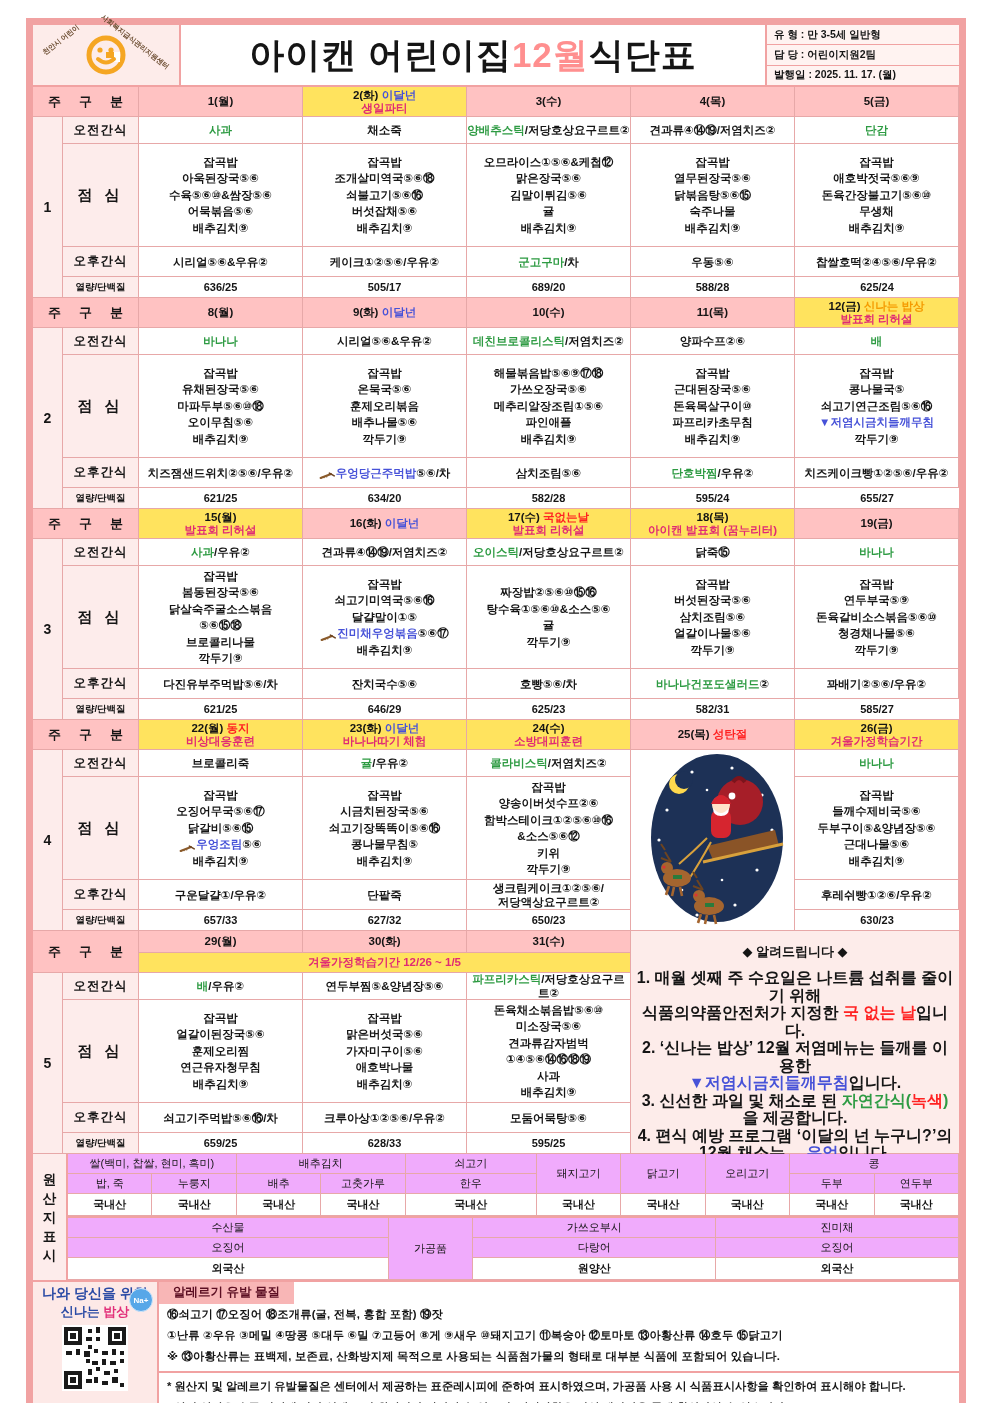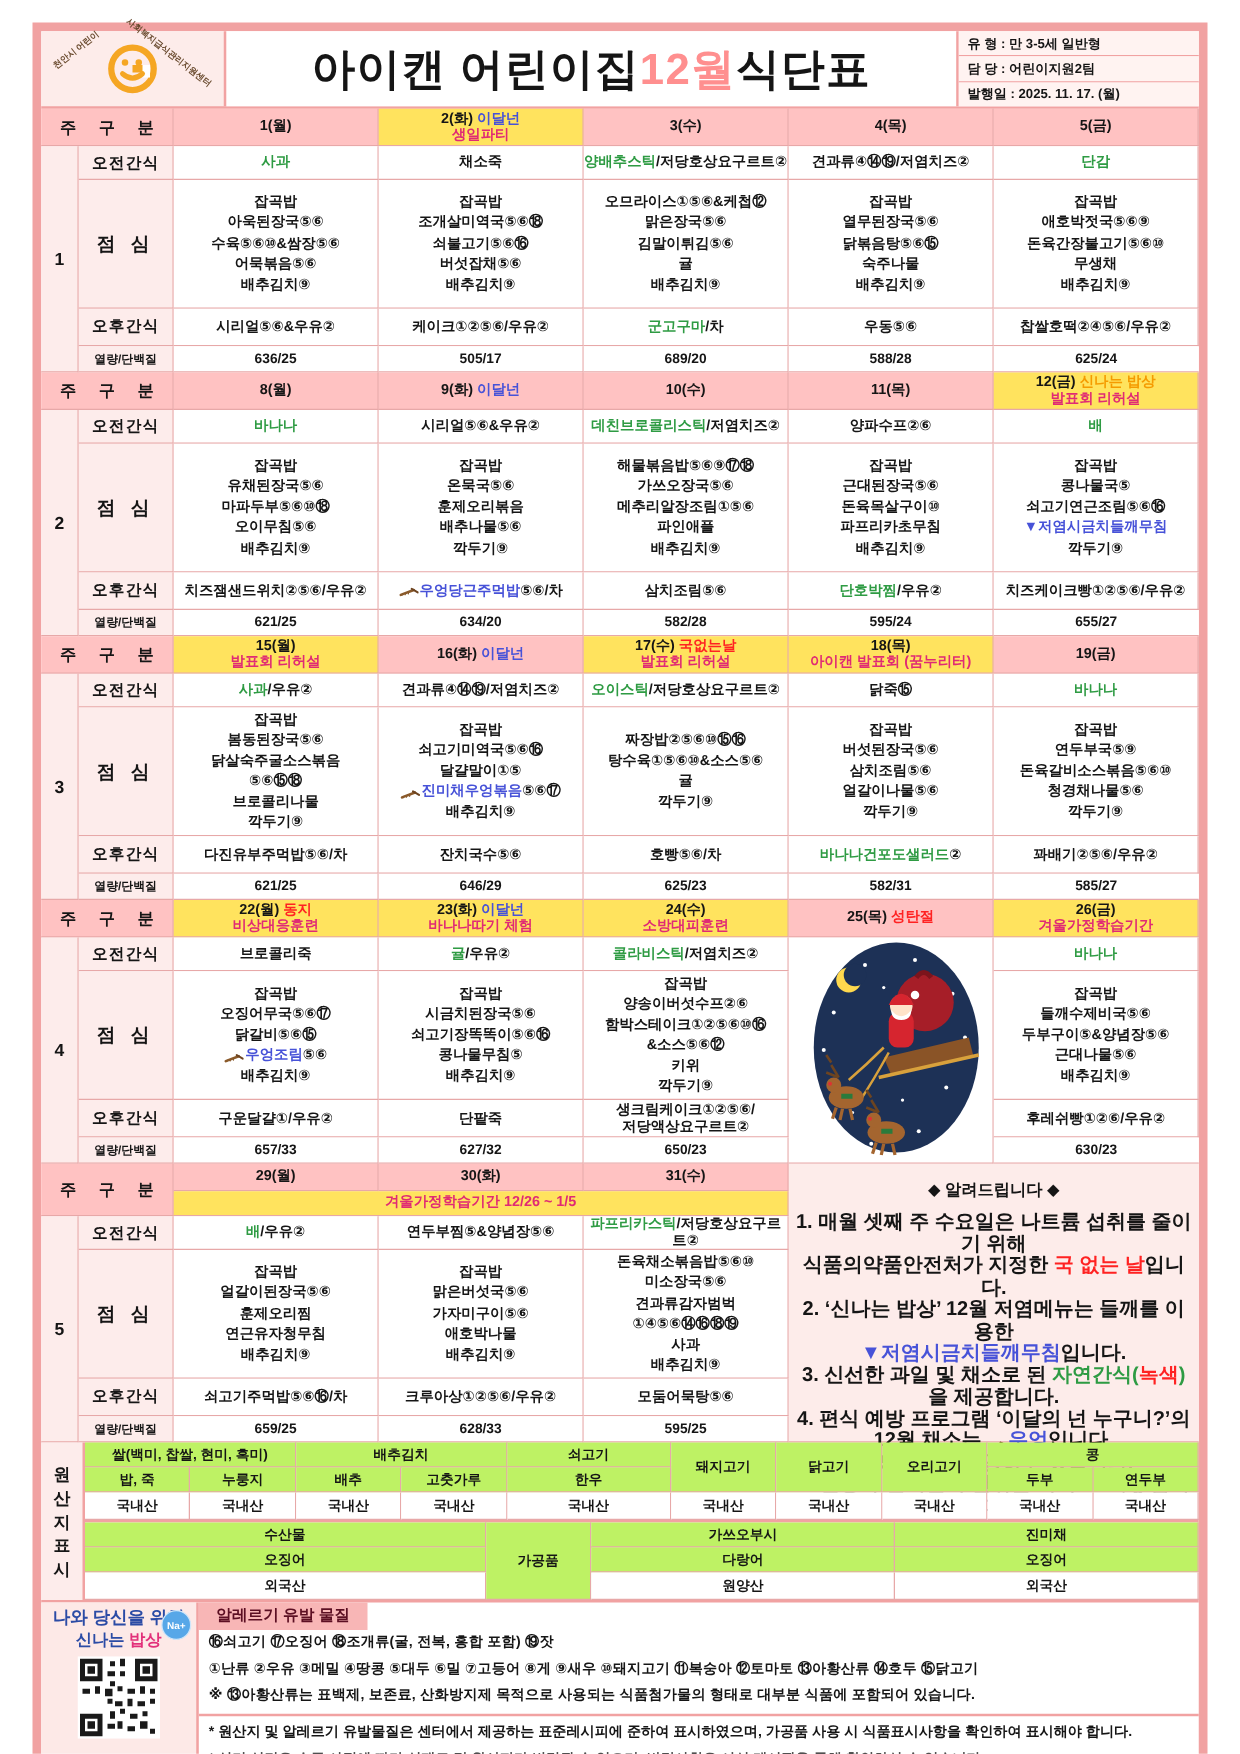--- a/index.html
+++ b/index.html
@@ -40,21 +40,21 @@
   .santa{background:#fff;}
   .ricon{display:inline-block;width:16px;height:9px;vertical-align:middle;margin-right:1px;}
   
   .origin{display:flex;border-bottom:2px solid #f1a2a2;}
   .origin-label{width:33px;background:#fdeceb;border-right:2px solid #f1a2a2;display:flex;flex-direction:column;
      align-items:center;justify-content:center;font-size:13.5px;font-weight:700;line-height:19px;}
   .origin-tables{flex:1;}
   .otop{display:grid;grid-template-columns:1fr 1fr 1fr 1fr 1.55fr 1fr 1fr 1fr 1fr 1fr;grid-template-rows:20px 20px 22px;}
   .obot{display:grid;grid-template-columns:36% 9.5% 27.25% 27.25%;grid-template-rows:20px 20px 22px;border-top:2px solid #f1a2a2;}
   .oc{border-right:1px solid #e7a8a8;border-bottom:1px solid #e7a8a8;display:flex;align-items:center;justify-content:center;
-     font-size:11px;background:#bef264;font-weight:700;}
+     font-size:11px;background:#f0abfc;font-weight:400;}
   .oc.v{background:#fff;font-weight:600;}
   
   .bottom{display:flex;}
   .bottom-left{width:120px;background:#fde9e7;border-right:2px solid #f1a2a2;padding:3px 2px;text-align:center;position:relative;}
   .tagline{font-size:14px;font-weight:700;color:#2b4ba5;}
   .brand{font-size:13px;font-weight:800;color:#2b4ba5;}
   .brand .b2{color:#e2307a;}
   .na-badge{position:absolute;right:4px;top:6px;width:22px;height:22px;border-radius:50%;background:#57a7e8;color:#fff;
      font-size:8px;font-weight:800;display:flex;align-items:center;justify-content:center;border:1.5px solid #cfe6fa;}
   .qr{margin:4px auto 0;display:block;}

